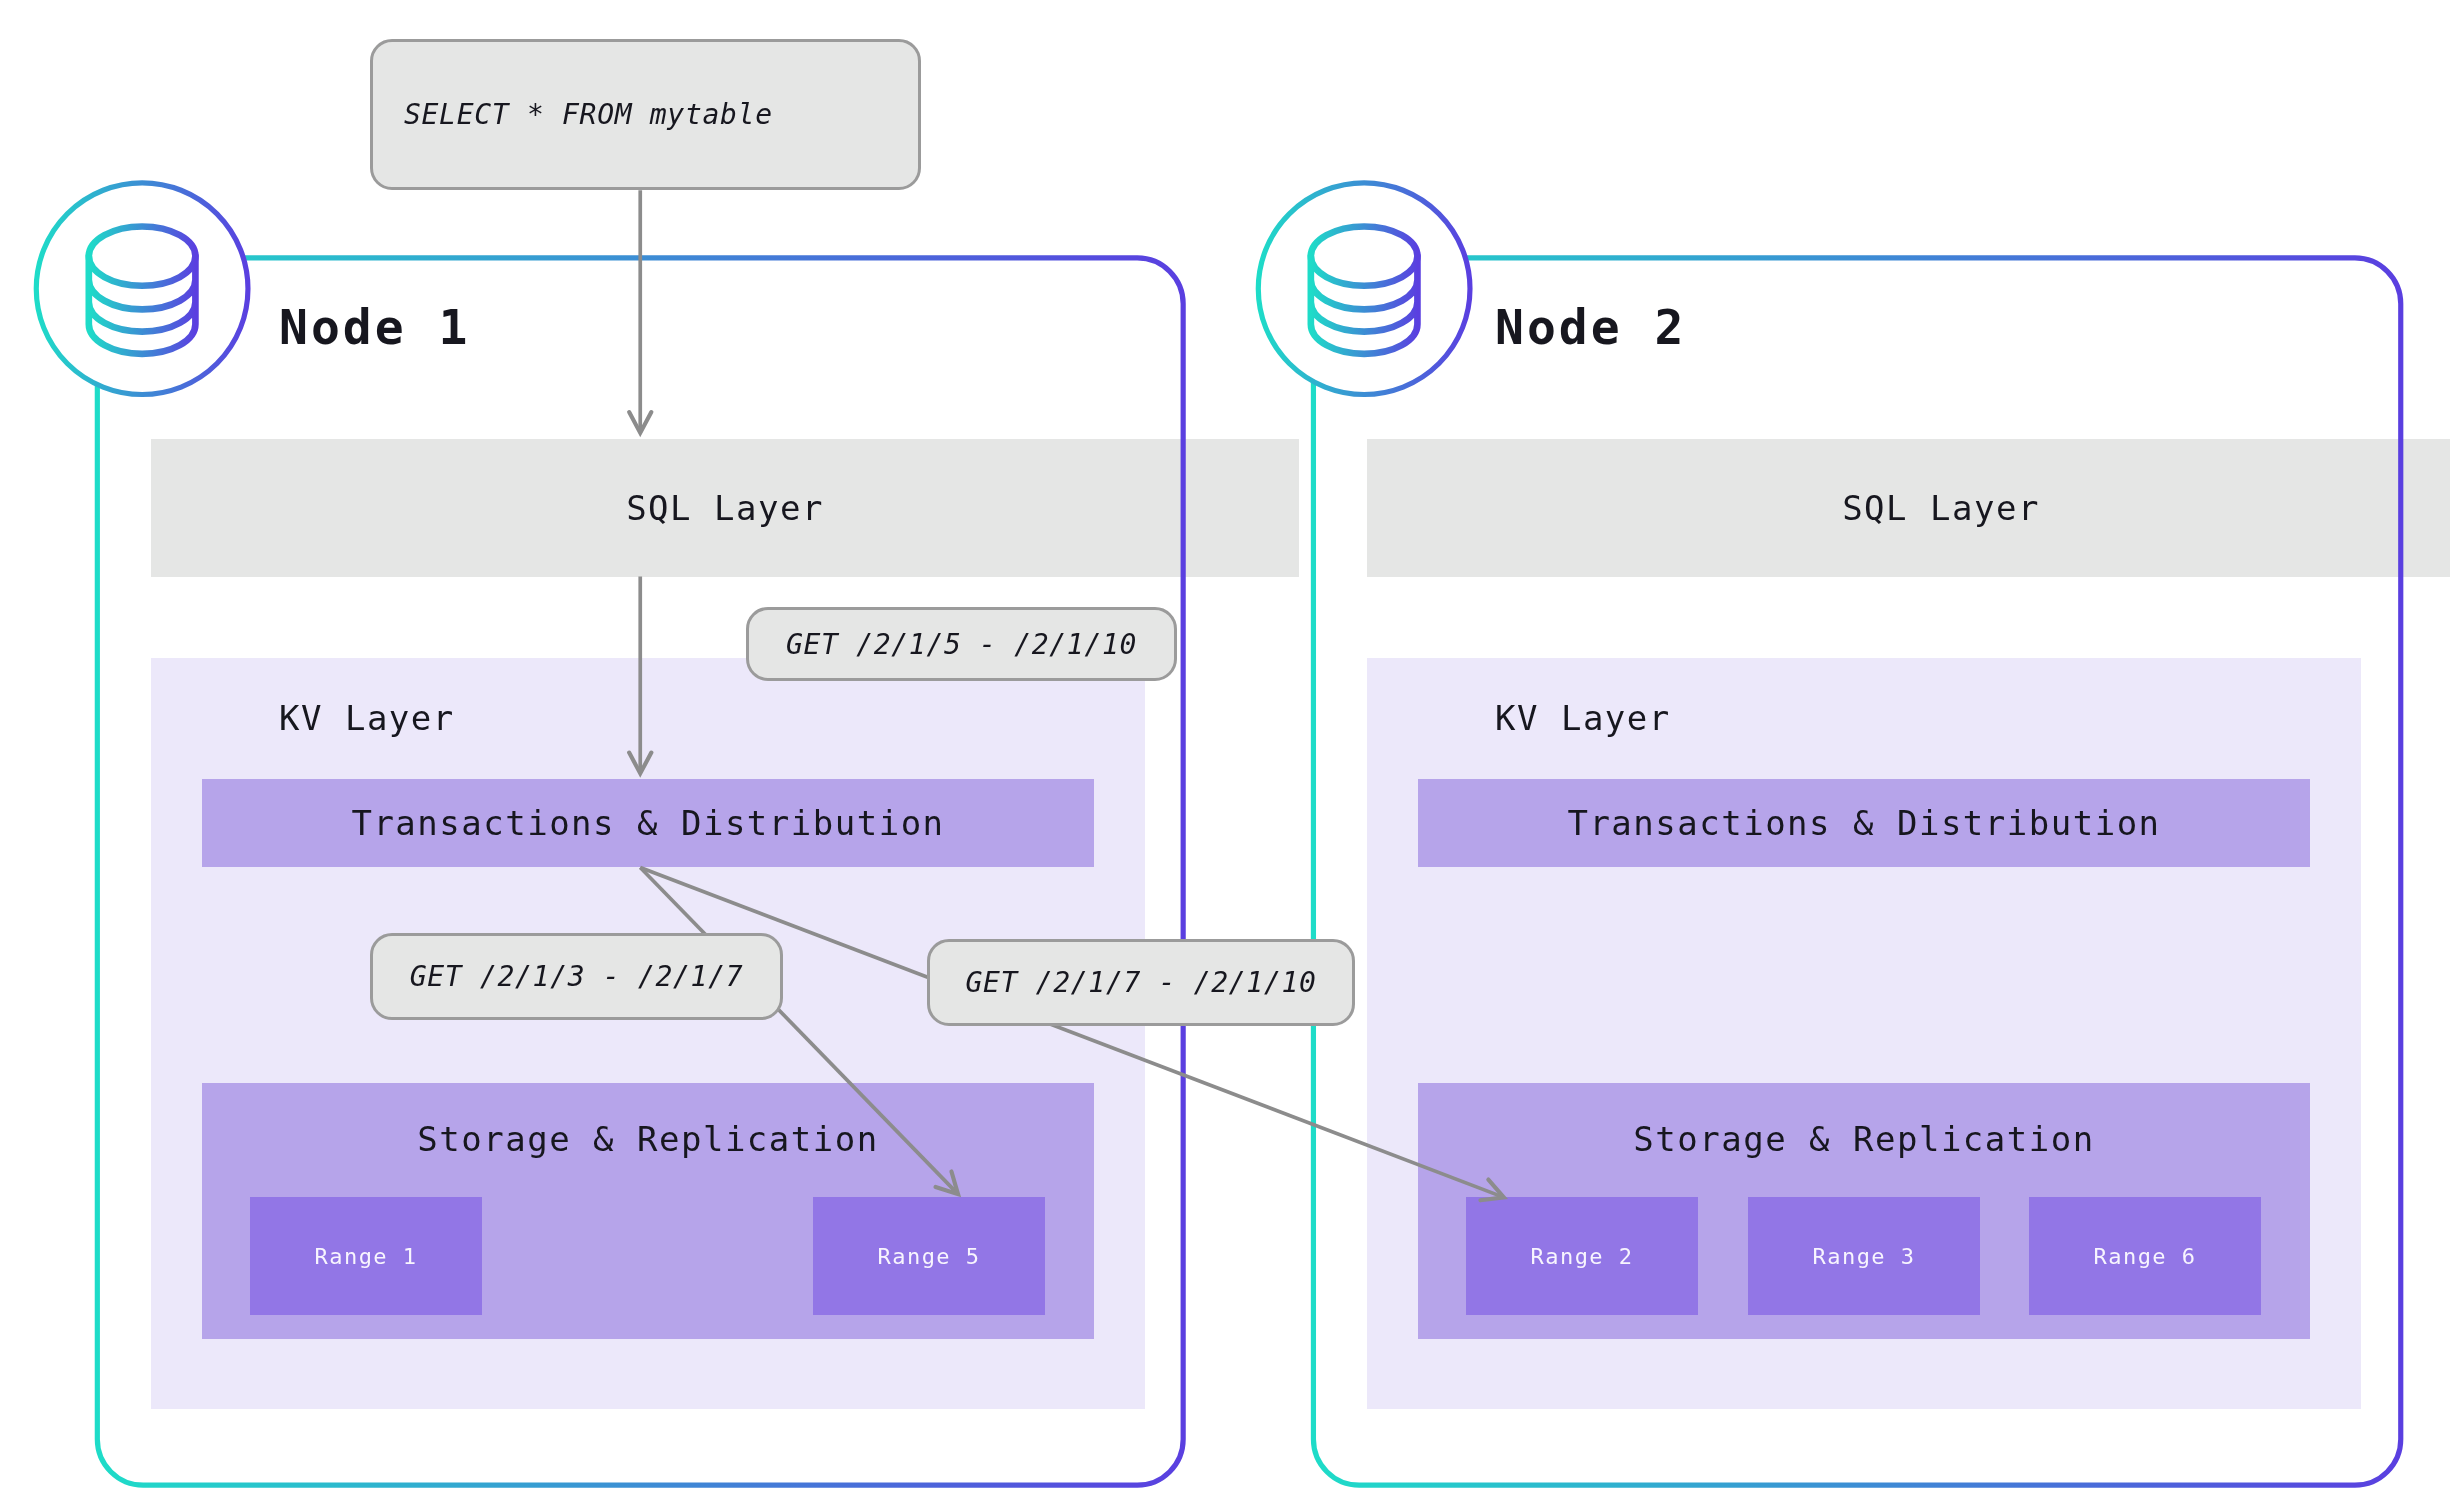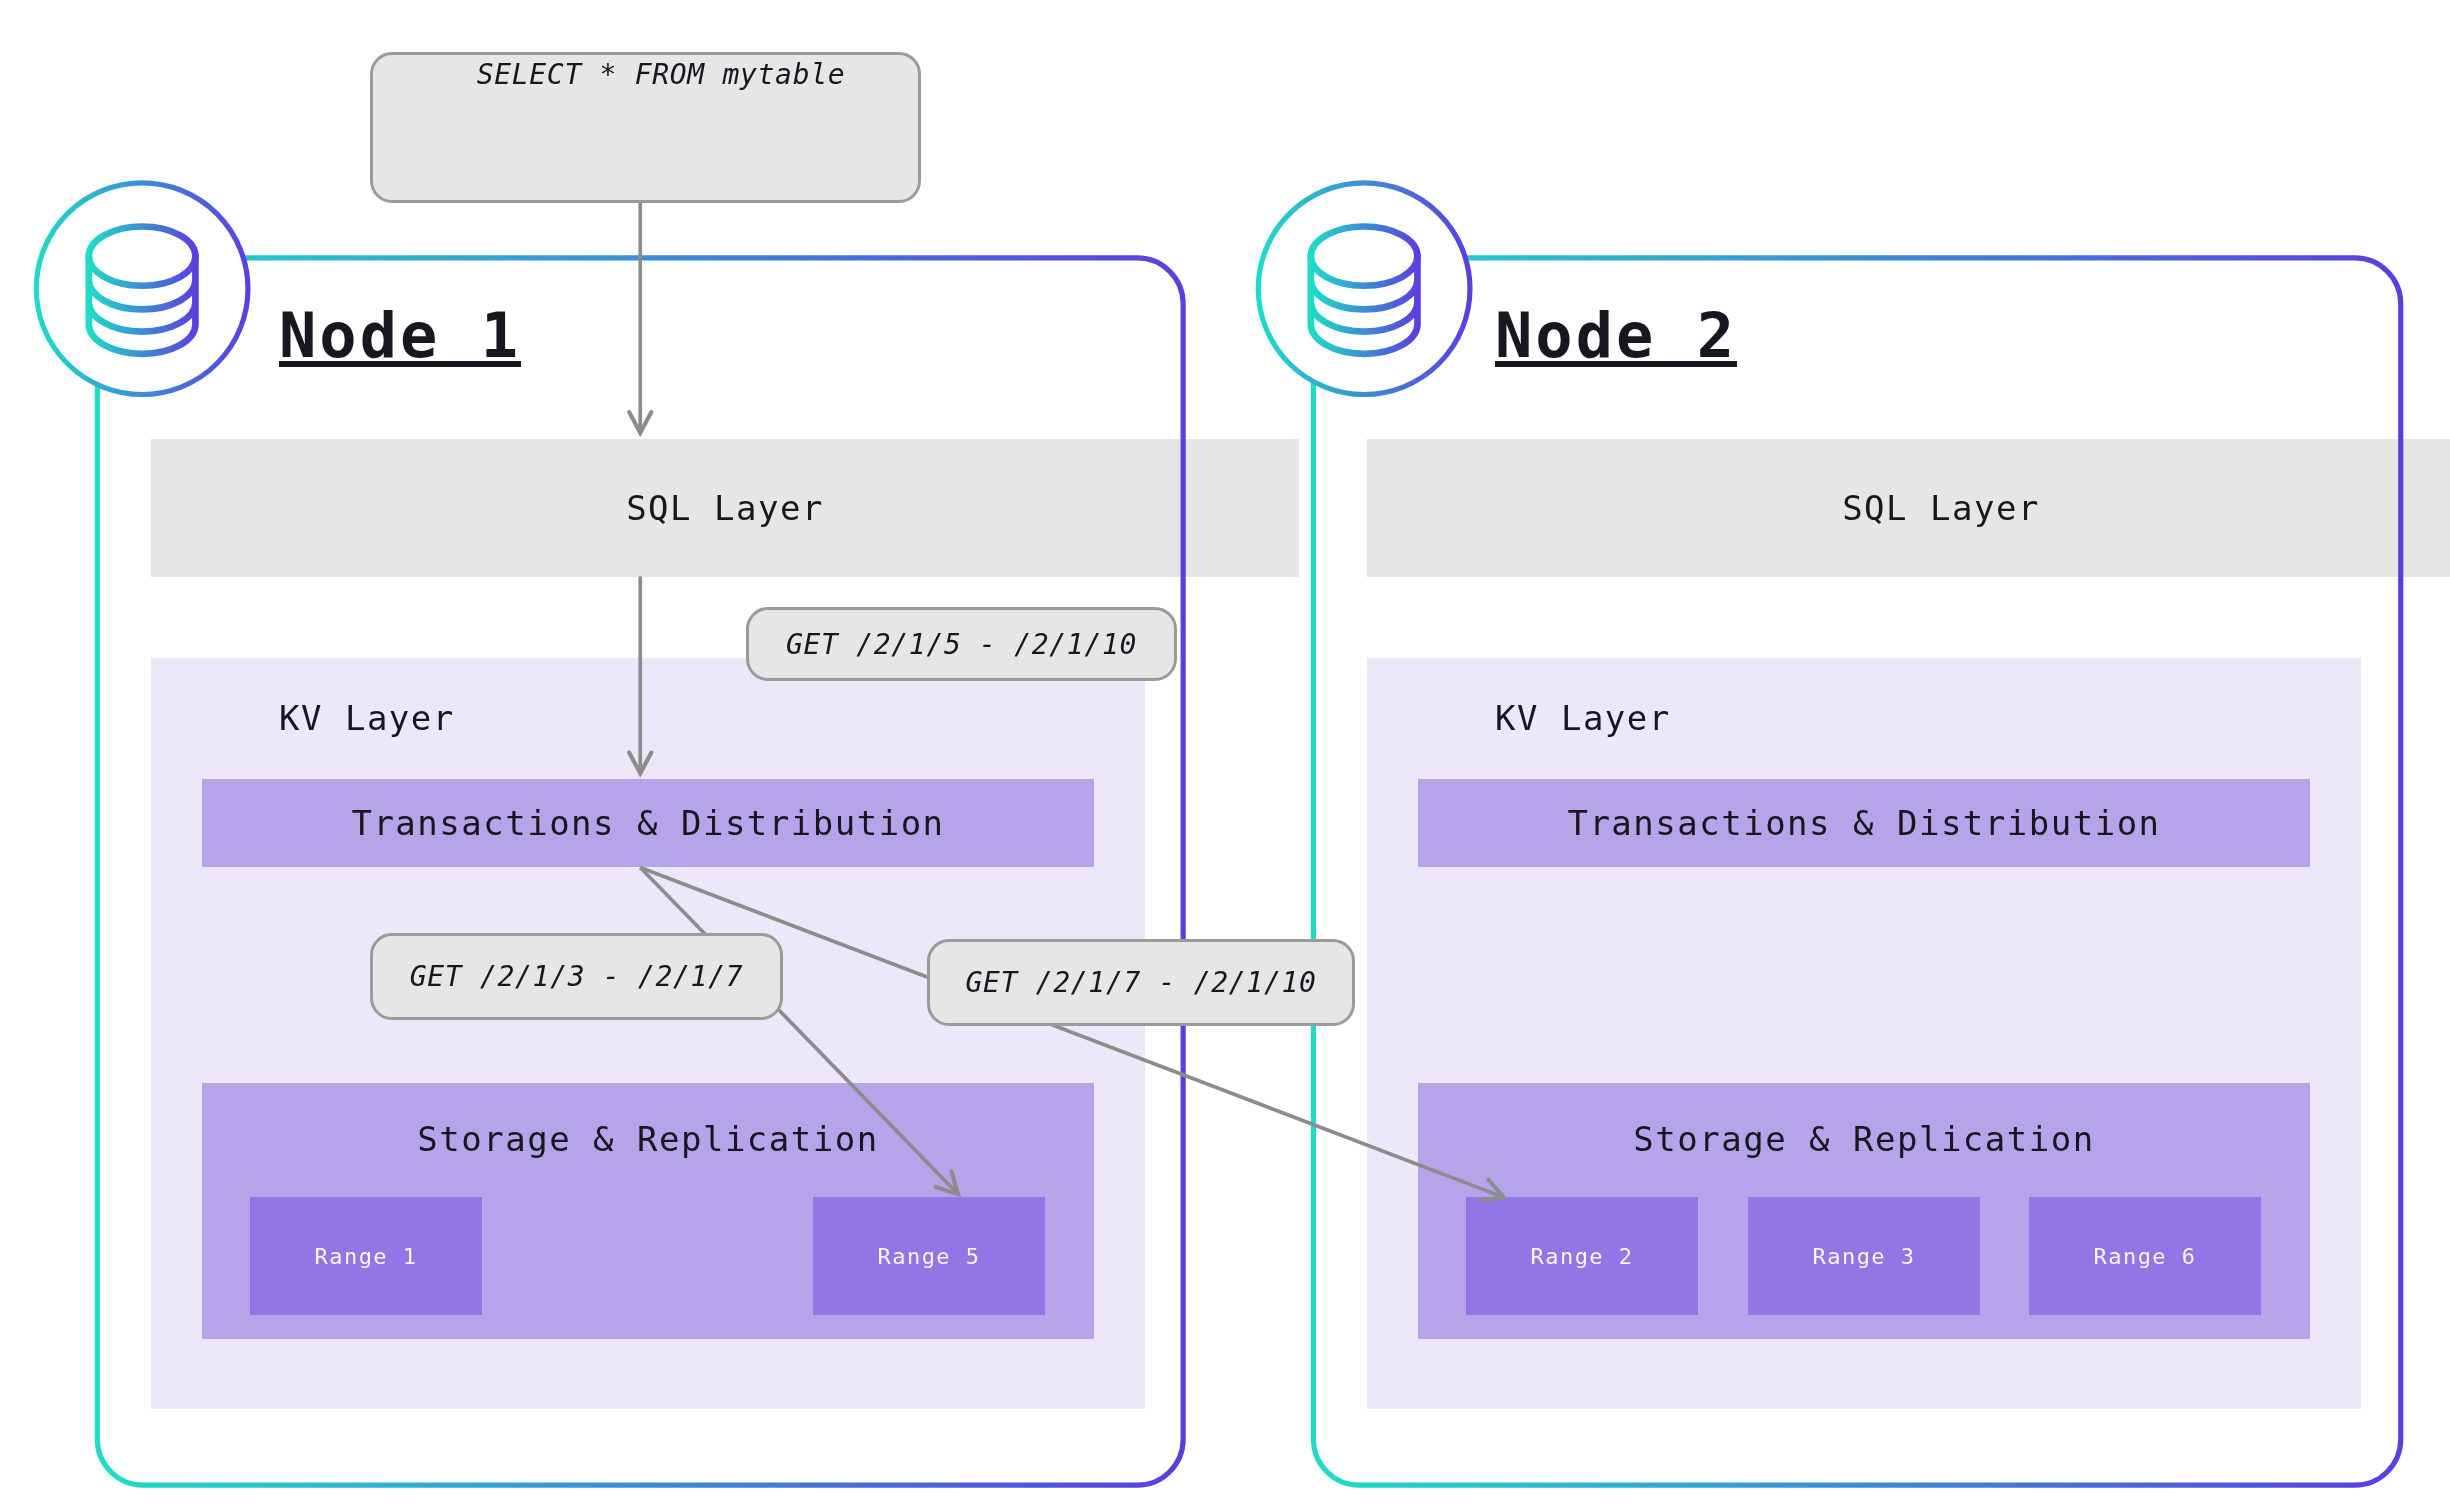--- a/index.html
+++ b/index.html
@@ -10,33 +10,33 @@
   *{box-sizing:border-box;margin:0;padding:0}
   html,body{width:2450px;height:1511px;background:#ffffff;overflow:hidden;
     font-family:"DejaVu Sans Mono","Liberation Mono",monospace;color:var(--text-dark,#17171f);}
   .stage{position:absolute;inset:0;width:2450px;height:1511px;}
 
   
   .glabel{position:absolute;background:var(--gray-box,#e5e6e5);
     border:3px solid var(--gray-border,#9b9b9b);border-radius:22px;
     display:flex;align-items:center;justify-content:center;
     font-style:italic;font-size:28px;letter-spacing:0.7px;z-index:10;}
-  .query{left:370px;top:52px;width:551px;height:151px;
-    flex-direction:row;align-items:flex-start;justify-content:center;
+  .query{left:370px;top:39px;width:551px;height:151px;
+    flex-direction:column;align-items:flex-start;justify-content:center;
     padding-left:31px;line-height:40px;}
   .get-full{left:746px;top:607px;width:431px;height:74px;}
   .get-left{left:370px;top:933px;width:413px;height:87px;}
   .get-right{left:927px;top:939px;width:428px;height:87px;}
 
   
   .node{position:absolute;top:255px;height:1232px;z-index:0;}
   .node-1{left:95px;width:1091px;}
   .node-2{left:1311px;width:1093px;}
 
-  .node-title{position:absolute;left:184px;top:44px;font-size:62px;font-weight:bold;letter-spacing:3px;text-decoration:underline;}
+  .node-title{position:absolute;left:184px;top:44px;font-size:48px;font-weight:bold;letter-spacing:3px;}
   .sql-layer{position:absolute;left:56px;top:184px;width:1148px;height:138px;
     background:var(--gray-box,#e5e6e5);display:flex;align-items:center;justify-content:center;
     font-size:34px;letter-spacing:1.5px;}
   .kv-layer{position:absolute;left:56px;top:403px;width:994px;height:751px;
     background:var(--kv-bg,#ece8fa);}
   .kv-label{position:absolute;left:184px;top:443px;font-size:34px;letter-spacing:1.5px;}
   .tnd{position:absolute;left:107px;top:524px;width:892px;height:88px;
     background:var(--layer-purple,#b6a4ea);display:flex;align-items:center;justify-content:center;
     font-size:34px;letter-spacing:1.5px;}
   .storage{position:absolute;left:107px;top:828px;width:892px;height:256px;

